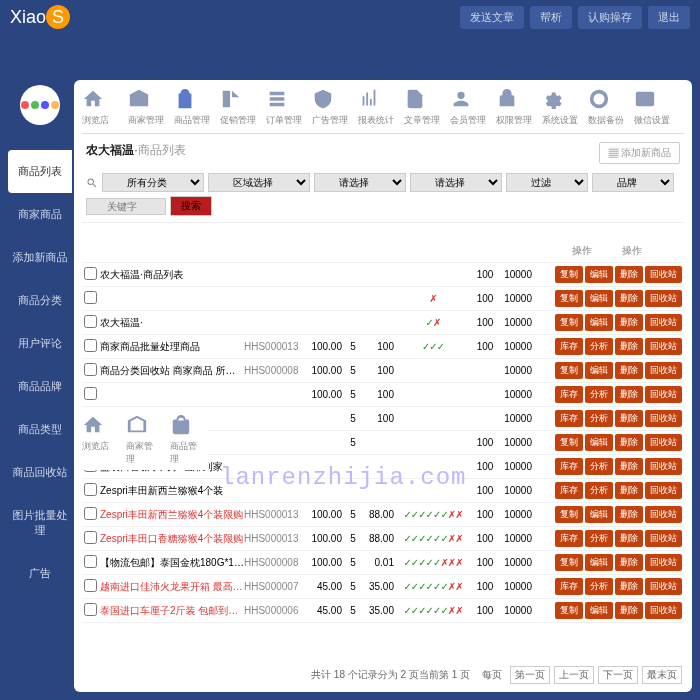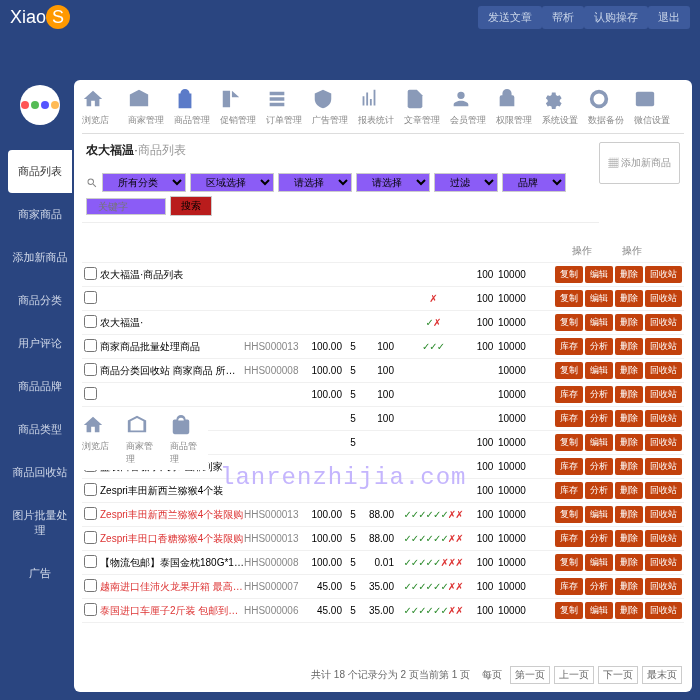--- a/index.html
+++ b/index.html
@@ -1,45 +1,45 @@
 <!DOCTYPE html>
 <html><head>
 <meta charset="utf-8">
 <style>
 *{box-sizing:border-box;margin:0;padding:0;font-family:"Microsoft YaHei",sans-serif}
 body{background:#2a4580;width:700px;height:700px;overflow:hidden;font-size:11px}
 .top{height:35px;display:flex;align-items:center;padding:0 10px;justify-content:space-between}
 .logo{color:#fff;font-size:18px}.logo .s{background:#f90;border-radius:50%;padding:2px 6px;color:#fff}
-.topbtns{display:flex;}
+.topbtns{display:flex;gap:6px}
 .tbtn{background:#3d5a9c;color:#c8d4e8;padding:4px 10px;border-radius:3px;font-size:11px;cursor:pointer}
 .side{position:absolute;left:8px;top:85px;width:64px}
 .scircle{width:40px;height:40px;border-radius:50%;background:#fff;margin:0 auto 25px;display:flex;align-items:center;justify-content:center}
 .sdot{width:8px;height:8px;border-radius:50%;display:inline-block;margin:1px}
 .sitem{color:#d0d8e8;text-align:center;padding:14px 4px;font-size:11px;cursor:pointer}
 .sitem.active{background:#fff;color:#333;border-radius:4px 0 0 4px}
 .main{position:absolute;left:74px;top:80px;right:8px;bottom:8px;background:#fff;border-radius:6px;padding:8px;overflow:hidden}
 .toolbar{display:flex;gap:8px;border-bottom:1px solid #ddd;padding-bottom:6px;flex-wrap:wrap}
 .ticon{width:38px;color:#6a7a99;cursor:pointer}
 .ticon svg{width:22px;height:22px;fill:#8a9ab8}
 .ticon.active svg{fill:#5b7bc8}
 .ticon .lbl{font-size:9px;color:#888;margin-top:2px}
 .crumb{padding:8px 4px;color:#333;font-size:12px}
 .crumb b{color:#222}.crumb span{color:#999}
-.addbtn{float:right;border:1px solid #ccc;padding:13px 8px;font-size:10px;color:#666;border-radius:2px;cursor:pointer}
+.addbtn{float:right;border:1px solid #ccc;padding:3px 8px;font-size:10px;color:#666;border-radius:2px;cursor:pointer}
 .filters{display:flex;gap:4px;padding:6px 4px;align-items:center;flex-wrap:wrap;border-bottom:1px solid #eee}
-.filters select,.filters input,.filters button{font-size:10px;padding:2px 11px;border:1px solid #ccc;background:#8b5cf6}
+.filters select,.filters input,.filters button{font-size:10px;padding:2px 20px;border:1px solid #ccc;background:#e5e5e5}
 .filters button{background:#b91c1c;padding:2px 10px;cursor:pointer}
 .sicon{width:12px;height:12px;fill:#888}
 .table{width:100%;font-size:10px;margin-top:16px}
 .row{display:flex;align-items:center;padding:3px 2px;border-bottom:1px solid #f0f0f0;min-height:24px}
 .row.hdr{color:#888;font-weight:normal}
 .c-cb{width:16px}.c-name{flex:1;min-width:120px;overflow:hidden;white-space:nowrap;text-overflow:ellipsis}
 .c-sku{width:62px;color:#888}.c-price{width:36px;text-align:right}.c-n{width:22px;text-align:center}
 .c-stock{width:30px;text-align:right}.c-ticks{width:78px;text-align:center;letter-spacing:-1px}
-.c-qty{width:26px;text-align:center}.c-amt{width:34px;}
+.c-qty{width:26px;text-align:center}.c-amt{width:34px;text-align:right}
 .c-ops{width:150px;display:flex;gap:2px;justify-content:flex-end;flex-wrap:nowrap}
 .opbtn{background:#c2410c;color:#fff;padding:2px 5px;border-radius:2px;font-size:9px;cursor:pointer;white-space:nowrap}
 .tick{color:#2a8a2a}.cross{color:#d33}
 .red{color:#d33}
 .watermark{position:absolute;top:464px;left:220px;color:#c4b5fd;font-size:24px;font-family:Liberation Mono, monospace;letter-spacing:1px;z-index:5;pointer-events:none}
 .pager{position:absolute;bottom:8px;right:10px;font-size:10px;color:#666;display:flex;gap:4px;align-items:center}
 .pager span{padding:1px 4px;border:1px solid #ccc;cursor:pointer}
 .mini-toolbar{position:absolute;left:78px;top:410px;display:flex;gap:10px;z-index:3;background:#fff;padding:4px}
 .mini-toolbar .ticon{width:34px}
 </style>

